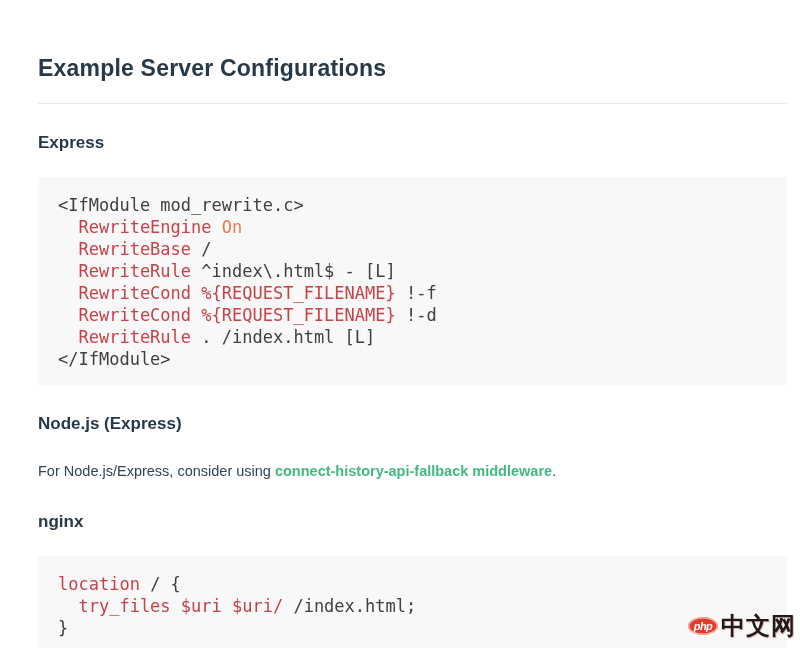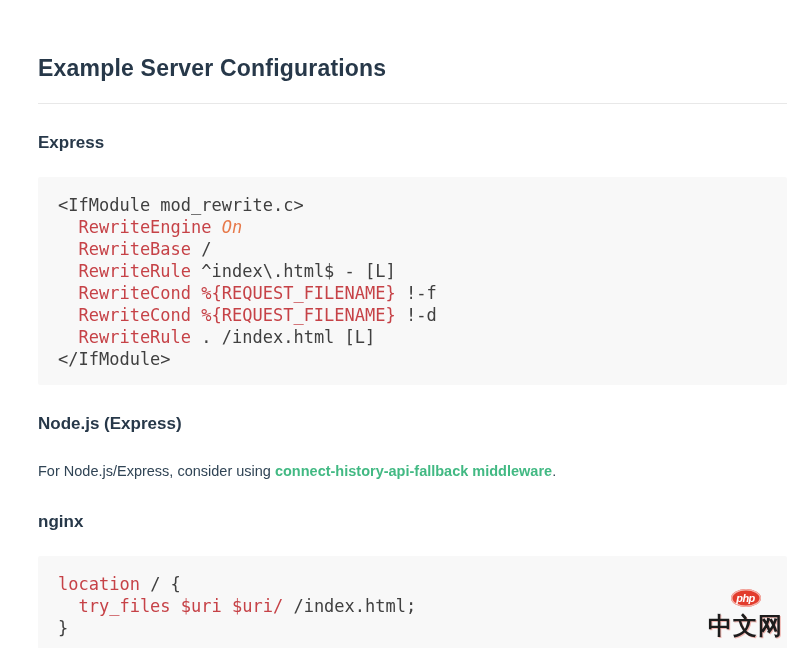--- a/index.html
+++ b/index.html
@@ -47,42 +47,41 @@
     font-family:"DejaVu Sans Mono",monospace;
     font-size:17px;
     line-height:22px;
     color:var(--code-text);
     white-space:pre;
     overflow:hidden;
   }
   .code-line{height:22px;}
   .tok-plain{color:var(--code-text);}
   .tok-directive{color:var(--code-directive);}
-  .tok-value{color:var(--code-value);font-style:italic;}
+  .tok-value{color:var(--code-value);}
   p.body-paragraph{
     margin:27px 0 0 0;
     font-size:14.5px;
     line-height:1.5;
     color:var(--text);
   }
   a.text-link{
     color:var(--link);
     font-weight:600;
     text-decoration:none;
     cursor:pointer;
   }
   .watermark{
     position:absolute;
-    right:17px;
+    right:4px;
     bottom:6px;
     display:flex;
     align-items:center;
     gap:3px;
     user-select:none;
-    flex-direction:column;
   }
   .php-badge{
     display:inline-flex;
     align-items:center;
     justify-content:center;
     width:30px;height:18px;
     background:var(--brand-red);
     border-radius:50%;
     box-shadow:inset 0 0 0 1.5px #f5b5ad;
     color:#ffffff;

